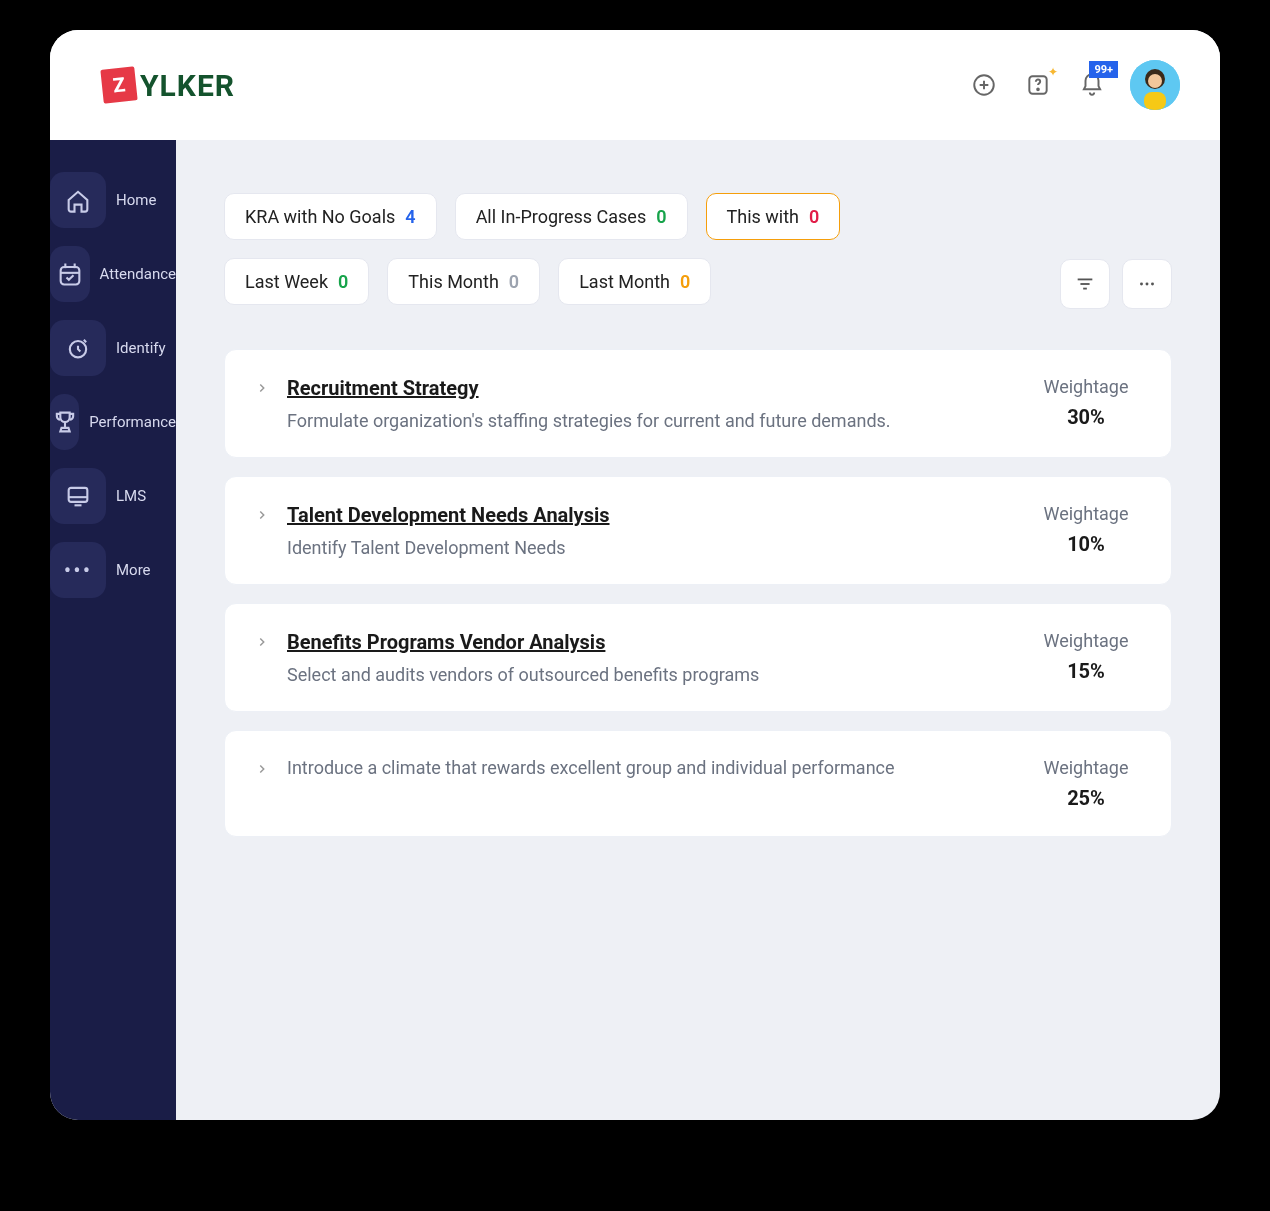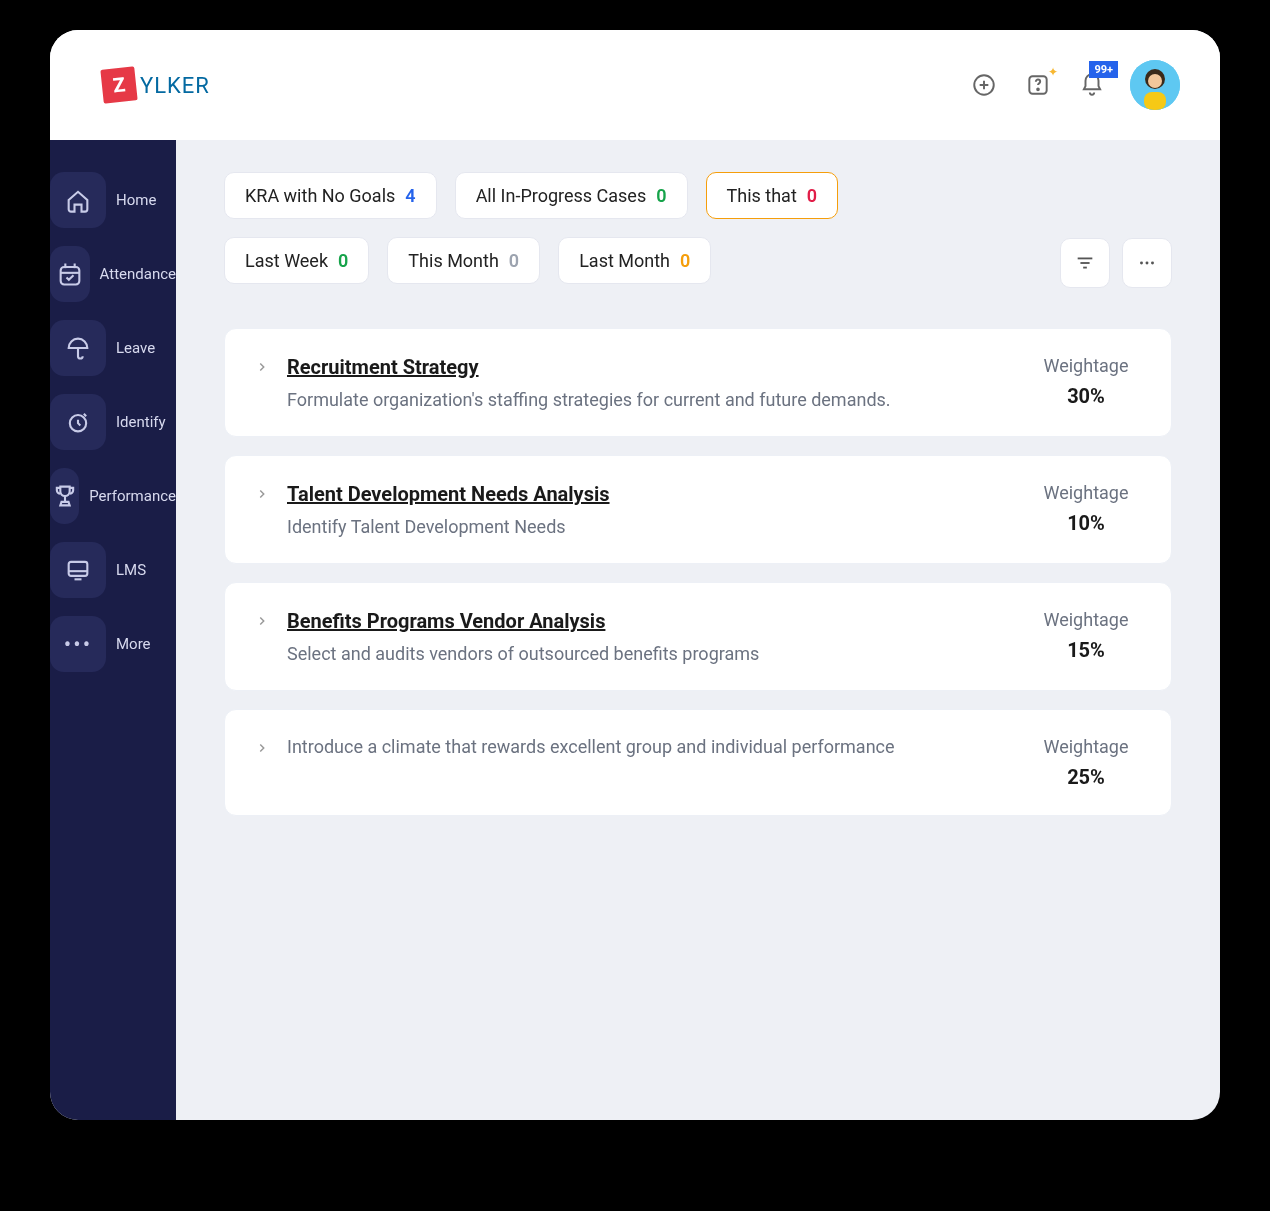--- a/index.html
+++ b/index.html
@@ -1,35 +1,35 @@
 <!DOCTYPE html>
 <html><head>
 <meta charset="utf-8">
 <style>
   *{box-sizing:border-box;margin:0;padding:0;font-family:-apple-system,BlinkMacSystemFont,"Segoe UI",Roboto,Helvetica,Arial,sans-serif;}
   body{background:#000;display:flex;align-items:flex-start;justify-content:center;}
   .window{width:1170px;background:#eef0f5;border-radius:28px;overflow:hidden;box-shadow:0 30px 60px rgba(0,0,0,.35);margin:30px;}
   .topbar{height:110px;background:#fff;display:flex;align-items:center;justify-content:space-between;padding:0 40px 0 52px;}
   .logo{display:flex;align-items:center;gap:4px;}
   .logo-box{width:34px;height:34px;background:#e63946;color:#fff;font-weight:800;font-size:20px;display:flex;align-items:center;justify-content:center;transform:rotate(-6deg);border-radius:2px;}
-  .logo-text{color:#0369a1;font-weight:400;font-size:22px;letter-spacing:1px;}
+  .logo-text{color:#14532d;font-weight:700;font-size:30px;letter-spacing:1px;}
   .top-actions{display:flex;align-items:center;gap:22px;}
   .icon-btn{width:32px;height:32px;display:flex;align-items:center;justify-content:center;color:#666;position:relative;}
   .icon-btn svg{width:26px;height:26px;}
   .spark{position:absolute;top:-4px;right:-4px;color:#f7b731;font-size:12px;}
   .badge{position:absolute;top:-8px;right:-10px;background:#2563eb;color:#fff;font-size:11px;font-weight:700;padding:2px 5px;border-radius:0;}
   .avatar{width:50px;height:50px;border-radius:50%;overflow:hidden;background:#5ec8f2;}
   .avatar svg{width:100%;height:100%;}
   .body{display:flex;min-height:980px;}
   .sidebar{width:126px;background:#1a1d47;padding:32px 0;display:flex;flex-direction:column;align-items:center;gap:18px;}
   .nav-item{width:100%;display:flex;align-items:center;gap:10px;cursor:pointer;}
   .nav-icon{width:56px;height:56px;background:#262a5a;border-radius:14px;display:flex;align-items:center;justify-content:center;color:#c8cbe8;}
   .nav-icon svg{width:28px;height:28px;stroke:currentColor;fill:none;stroke-width:1.8;}
   .nav-label{color:#d7d9ee;font-size:15px;}
-  .content{flex:1;padding:32px 48px;}
+  .content{flex:1;padding:53px 48px;}
   .filters{display:flex;flex-wrap:wrap;gap:18px;align-items:center;}
   .chip{background:#fff;border:1px solid #e5e7ef;border-radius:10px;padding:12px 20px;font-size:18px;color:#222;display:flex;align-items:center;gap:10px;cursor:pointer;}
   .chip.active{border:1.5px solid #f59e0b;}
   .chip .count{font-weight:600;}
   .count.blue{color:#2563eb;}
   .count.green{color:#16a34a;}
   .count.red{color:#e11d48;}
   .count.orange{color:#f59e0b;}
   .tool-btn{width:50px;height:50px;background:#fff;border:1px solid #e5e7ef;border-radius:10px;display:flex;align-items:center;justify-content:center;color:#555;margin-left:12px;cursor:pointer;}
   .tool-btn svg{width:22px;height:22px;}
@@ -109,29 +109,20 @@
               <line x1="8" y1="3" x2="8" y2="7"></line>
               <line x1="16" y1="3" x2="16" y2="7"></line>
               <path d="M9 15l2 2 4-4"></path>
             </svg>
           </div>
           <div class="nav-label">Attendance</div>
         </div>
         <div class="nav-item">
           <div class="nav-icon">
             <svg viewBox="0 0 24 24">
-              <path d="M4 12a8 8 0 0116 0z"></path>
-              <path d="M12 12v7a2 2 0 004 0"></path>
-            </svg>
-          </div>
-          <div class="nav-label">Leave</div>
-        </div>
-        <div class="nav-item">
-          <div class="nav-icon">
-            <svg viewBox="0 0 24 24">
               <circle cx="12" cy="13" r="7"></circle>
               <path d="M12 10v3l2 2"></path>
               <path d="M17 5l2 2"></path>
             </svg>
           </div>
           <div class="nav-label">Identify</div>
         </div>
         <div class="nav-item">
           <div class="nav-icon">
             <svg viewBox="0 0 24 24">
@@ -168,21 +159,21 @@
           <div class="filters" id="chips-row1">
               <div class="chip">
                 <span>KRA with No Goals</span>
                 <span class="count blue">4</span>
               </div>
               <div class="chip">
                 <span>All In-Progress Cases</span>
                 <span class="count green">0</span>
               </div>
               <div class="chip active">
-                <span>This that</span>
+                <span>This with</span>
                 <span class="count red">0</span>
               </div>
             </div>
           <div class="filters" id="chips-row2" style="margin-top:18px;">
               <div class="chip">
                 <span>Last Week</span>
                 <span class="count green">0</span>
               </div>
               <div class="chip">
                 <span>This Month</span>

